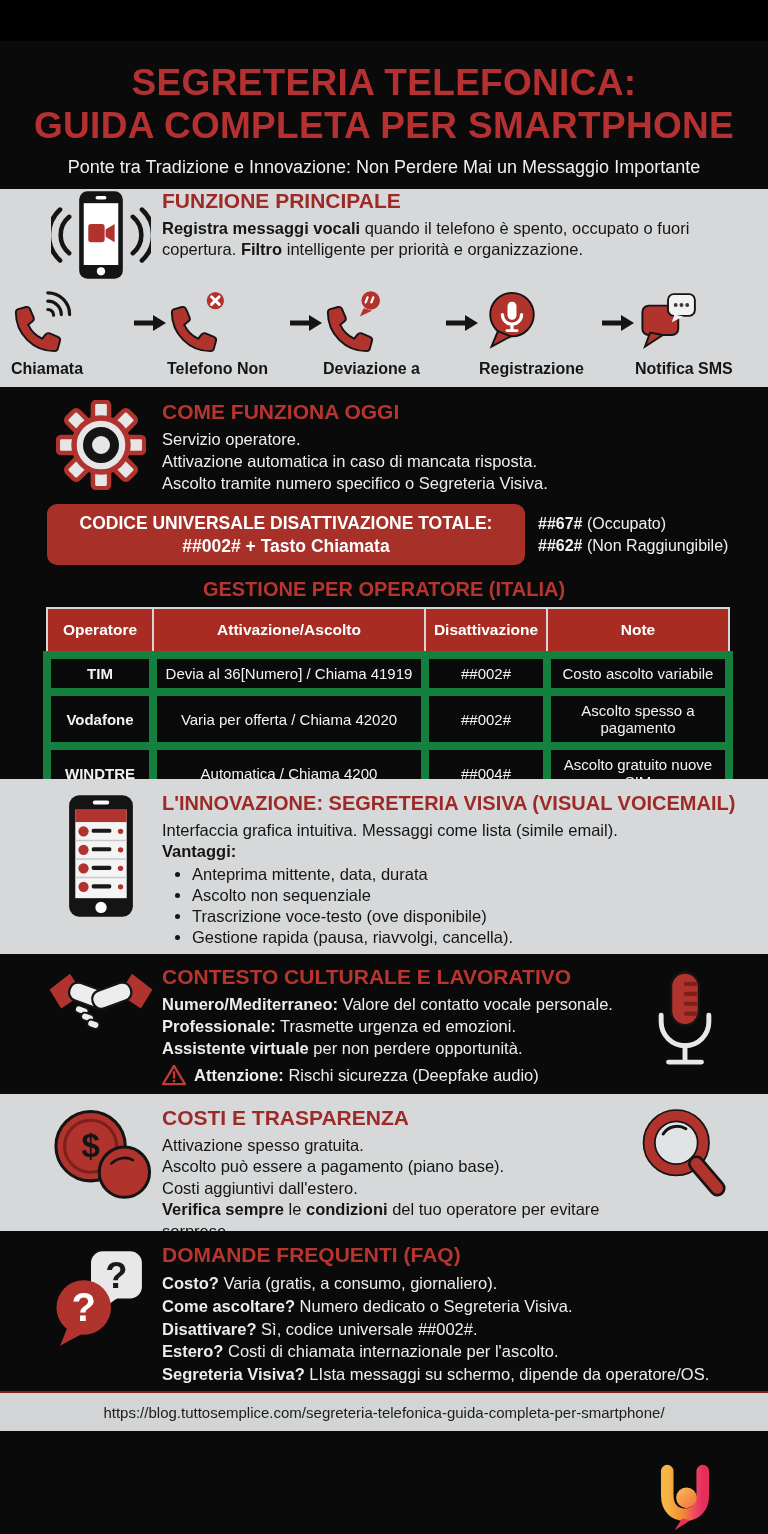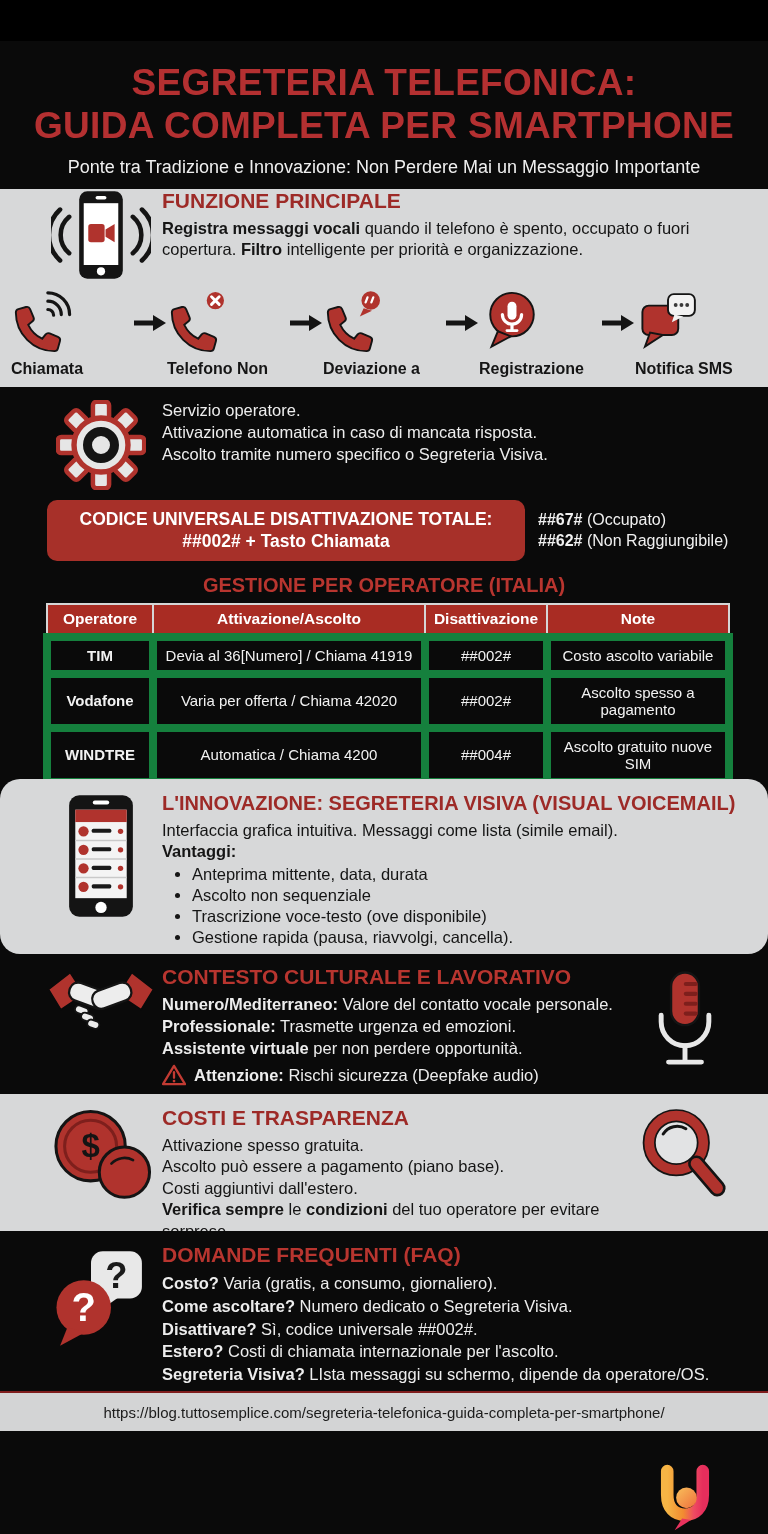--- a/index.html
+++ b/index.html
@@ -31,26 +31,26 @@
   .flow-arrow{margin-top:24px;flex:none;}
 
   
   .sec-b{height:392px;overflow:hidden;padding-top:13px;}
   .oggi-line{font-size:16.5px;line-height:1.32;}
   .banner-row{display:flex;align-items:center;margin:10px 0 0 47px;}
   .banner{background:#a73029;border-radius:10px;width:478px;padding:8px 8px;text-align:center;color:#fff;font-weight:bold;font-size:17.5px;line-height:1.28;flex:none;}
   .codes{margin-left:13px;font-size:16px;line-height:1.33;color:#f0f0f0;}
   .tbl-title{width:682px;margin:13px 0 6px 43px;text-align:center;color:#b8352f;font-size:20px;font-weight:bold;}
   table{border-collapse:collapse;margin-left:43px;width:682px;color:#f2f2f2;font-size:15px;text-align:center;table-layout:fixed;}
-  th{background:#a92c23;color:#fff;font-weight:bold;padding:5px 3px;border:2px solid #d6d6d6;font-size:15.5px;}
+  th{background:#a92c23;color:#fff;font-weight:bold;padding:12px 3px;border:2px solid #d6d6d6;font-size:15.5px;}
   td{padding:6px 3px;border:8px solid #15803d;}
   td.op{font-weight:bold;}
 
   
-  .sec-c{height:175px;overflow:hidden;padding-top:13px;border-radius:20px;}
+  .sec-c{height:175px;overflow:hidden;padding-top:13px;}
   .sec-c h2{font-size:20px;}
   .sec-c ul{margin:1px 0 0 30px;padding:0;}
   .sec-c li{font-size:16.5px;line-height:1.27;}
 
   
   .sec-d{height:140px;overflow:hidden;padding-top:11px;}
   .sec-d .line{font-size:16.5px;line-height:1.32;}
   .warn{display:flex;align-items:center;margin-top:5px;font-size:16.5px;}
   .warn svg{margin-right:8px;flex:none;}
   .righticon{width:110px;margin-right:28px;display:flex;justify-content:center;flex:none;}
@@ -205,20 +205,21 @@
               <rect x="-9" y="-48" width="18" height="20" rx="4" transform="rotate(225)"></rect>
               <rect x="-9" y="-48" width="18" height="20" rx="4" transform="rotate(270)"></rect>
               <rect x="-9" y="-48" width="18" height="20" rx="4" transform="rotate(315)"></rect>
             </g>
             <circle r="30" fill="#e6e6e6" stroke="#b0332d" stroke-width="6"></circle>
             <circle r="15" fill="#e6e6e6" stroke="#141414" stroke-width="10"></circle>
           </g>
         </svg>
       </div>
       <div class="content">
+        <h2>COME FUNZIONA OGGI</h2>
         <div class="oggi-line">Servizio operatore.</div>
         <div class="oggi-line">Attivazione automatica in caso di mancata risposta.</div>
         <div class="oggi-line">Ascolto tramite numero specifico o Segreteria Visiva.</div>
       </div>
     </div>
 
     <div class="banner-row">
       <div class="banner">
         <div>CODICE UNIVERSALE DISATTIVAZIONE TOTALE:</div>
         <div>##002# + Tasto Chiamata</div>

